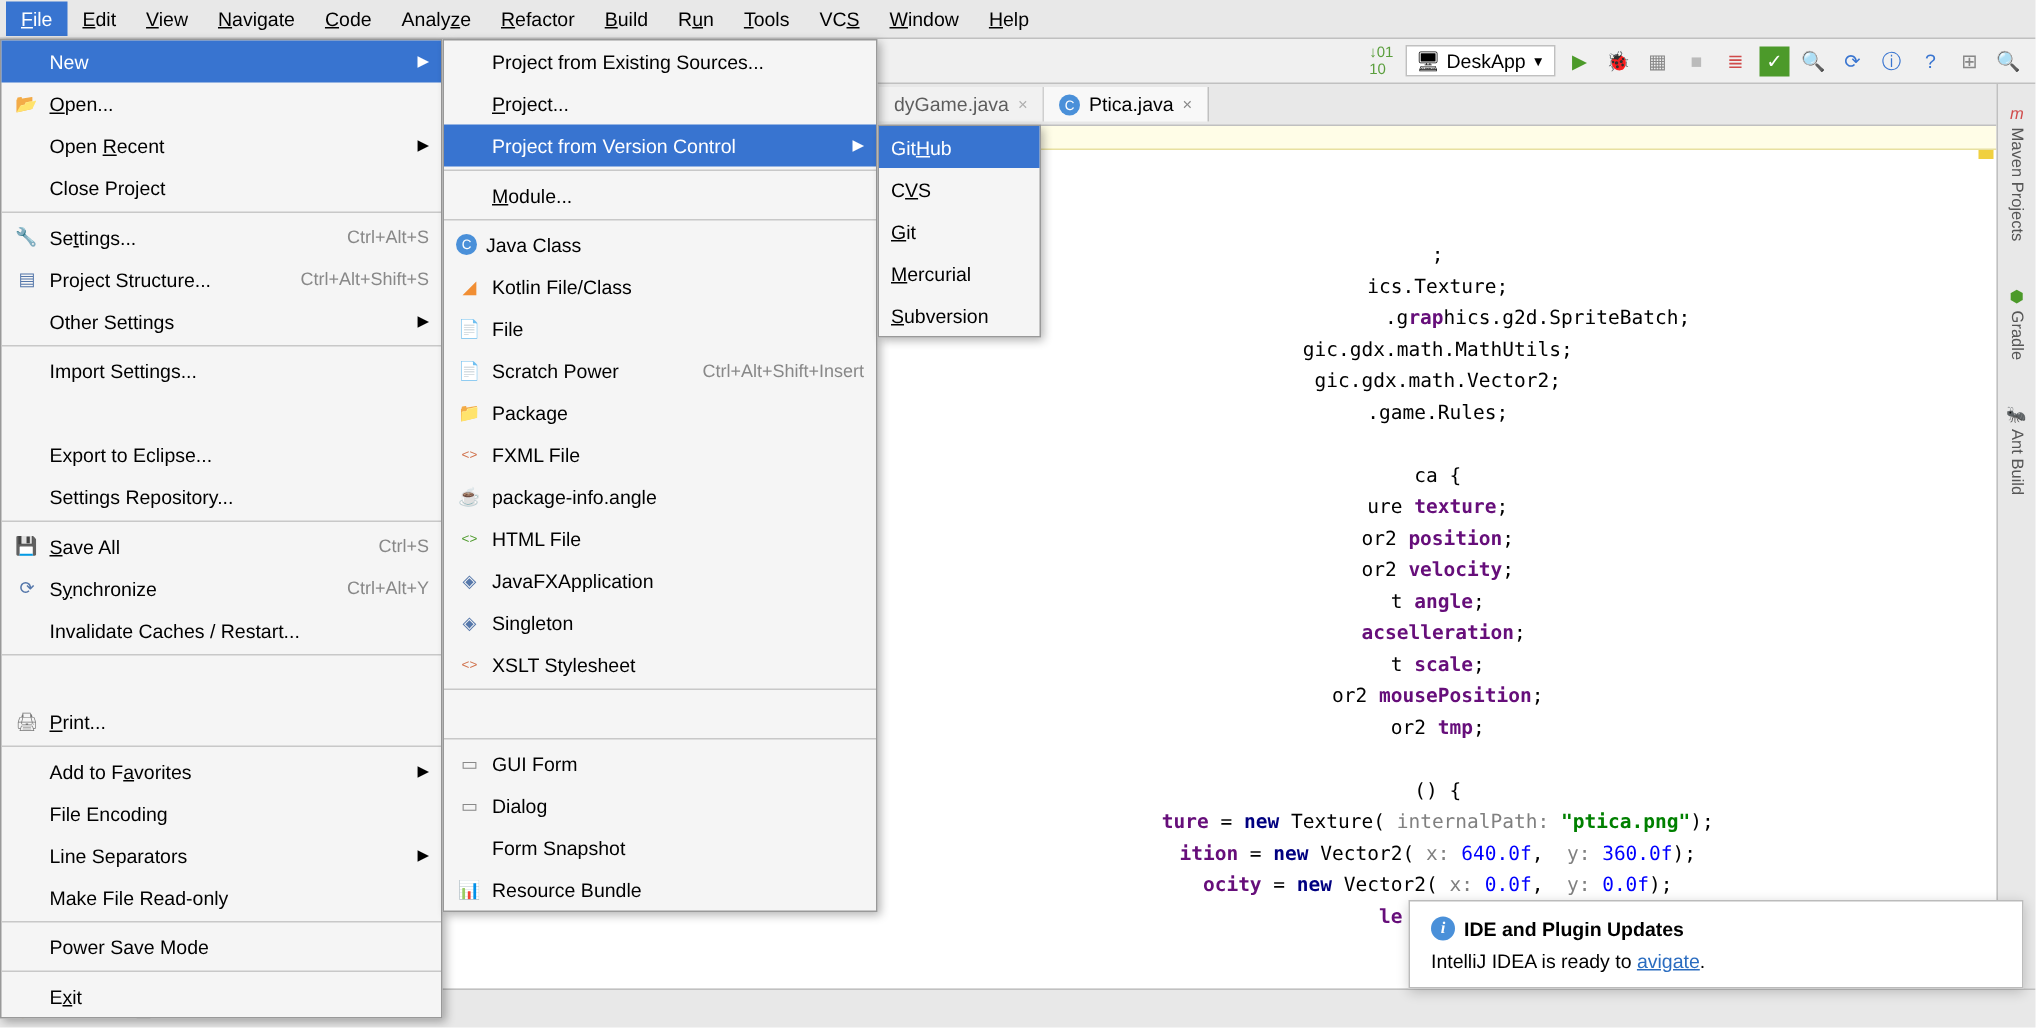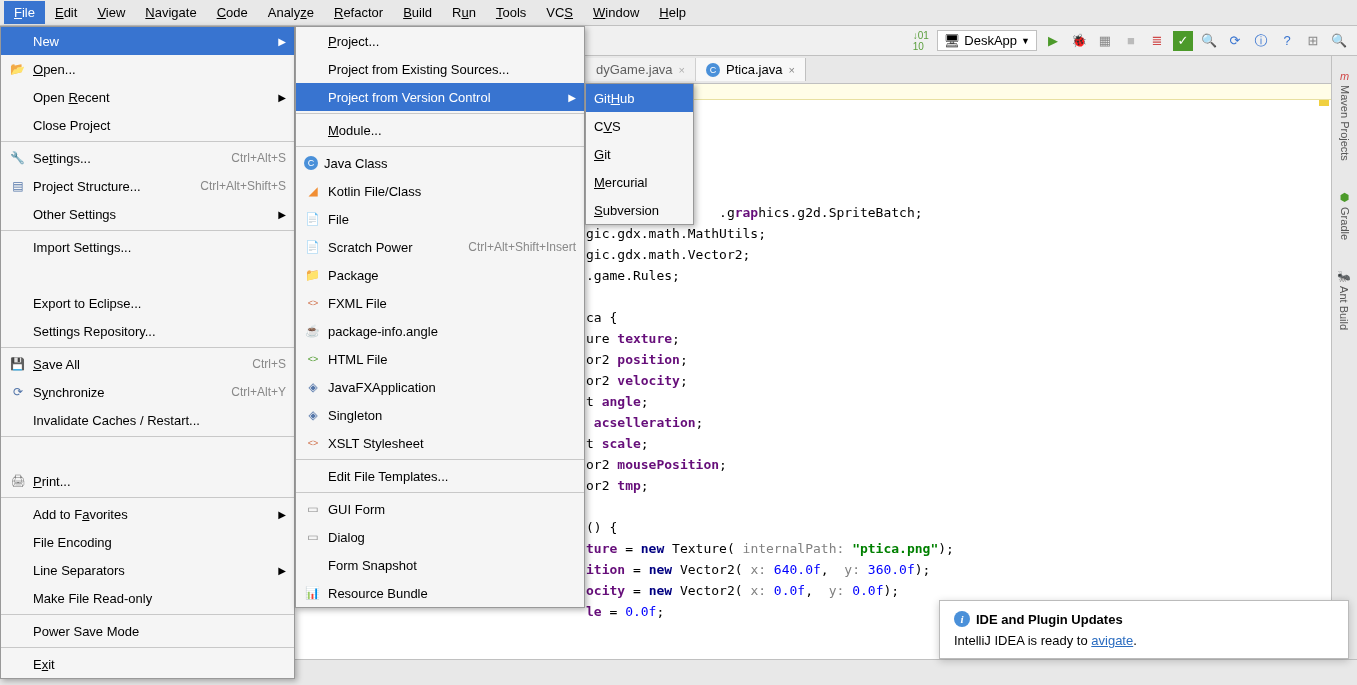--- a/index.html
+++ b/index.html
@@ -15,21 +15,21 @@
 .menu-item { display: flex; align-items: center; padding: 4px 8px; height: 28px; cursor: pointer; }
 .menu-item.highlighted { background: #3874d0; color: white; }
 .menu-icon { width: 18px; height: 18px; margin-right: 6px; display: inline-flex; align-items: center; justify-content: center; font-size: 12px; }
 .menu-label { flex: 1; }
 .menu-shortcut { color: #888; font-size: 12px; margin-left: 20px; }
 .menu-arrow { margin-left: 8px; font-size: 10px; }
 .menu-sep { height: 1px; background: #c8c8c8; margin: 2px 0; }
 .submenu { position: absolute; background: #f5f5f5; border: 1px solid #999; box-shadow: 2px 2px 6px rgba(0,0,0,0.3); z-index: 101; }
 .new-submenu { top: 26px; left: 295px; width: 290px; }
 .vcs-submenu { top: 83px; left: 585px; width: 109px; }
-.editor-area { position: absolute; top: 56px; left: 0; right: 26px; bottom: 26px; background: #fff; }
+.editor-area { position: absolute; top: 56px; left: 0; right: 26px; bottom: 26px; background: #fff; text-align: center; }
 .tab-bar { height: 28px; background: #e8e8e8; display: flex; align-items: center; border-bottom: 1px solid #c0c0c0; padding-left: 586px; }
 .tab { display: flex; align-items: center; padding: 4px 10px; gap: 6px; background: #f8f8f8; border-right: 1px solid #c0c0c0; }
 .tab-icon { width: 14px; height: 14px; background: #4a90d9; border-radius: 50%; color: white; font-size: 9px; display: flex; align-items: center; justify-content: center; }
 .tab-close { font-size: 11px; color: #888; cursor: pointer; }
 .code-area { padding: 4px 0 0 586px; font-family: Consolas, monospace; font-size: 13px; line-height: 21px; white-space: pre; color: #000; }
 .kw { color: #000080; font-weight: bold; }
 .str { color: #008000; font-weight: bold; }
 .num { color: #0000ff; }
 .field { color: #660e7a; font-weight: bold; }
 .param { color: #808080; }
@@ -185,25 +185,25 @@
   <div class="menu-sep"></div>
   <div class="menu-item">
       <span class="menu-icon"></span>
       <span class="menu-label">E<u class="mn">x</u>it</span>
     </div>
 </div>
 
 <div class="submenu new-submenu">
   <div class="menu-item">
       <span class="menu-icon"></span>
+      <span class="menu-label">Project from Existing Sources...</span>
+    </div>
+  <div class="menu-item">
+      <span class="menu-icon"></span>
       <span class="menu-label"><u class="mn">P</u>roject...</span>
-    </div>
-  <div class="menu-item">
-      <span class="menu-icon"></span>
-      <span class="menu-label">Project from Existing Sources...</span>
     </div>
   <div class="menu-item highlighted">
       <span class="menu-icon"></span>
       <span class="menu-label">Project from Version Control</span>
       <span class="menu-arrow">▶</span>
     </div>
   <div class="menu-sep"></div>
   <div class="menu-item">
       <span class="menu-icon"></span>
       <span class="menu-label"><u class="mn">M</u>odule...</span>
@@ -250,21 +250,20 @@
       <span class="menu-icon" style="color:#5577aa;">◈</span>
       <span class="menu-label">Singleton</span>
     </div>
   <div class="menu-item">
       <span class="menu-icon" style="color:#d0704a;font-size:9px;">&lt;&gt;</span>
       <span class="menu-label">XSLT Stylesheet</span>
     </div>
   <div class="menu-sep"></div>
   <div class="menu-item">
       <span class="menu-icon"></span>
-      <span class="menu-label">Edit File Templates...</span>
     </div>
   <div class="menu-sep"></div>
   <div class="menu-item">
       <span class="menu-icon" style="color:#888;">▭</span>
       <span class="menu-label">GUI Form</span>
     </div>
   <div class="menu-item">
       <span class="menu-icon" style="color:#888;">▭</span>
       <span class="menu-label">Dialog</span>
     </div>

